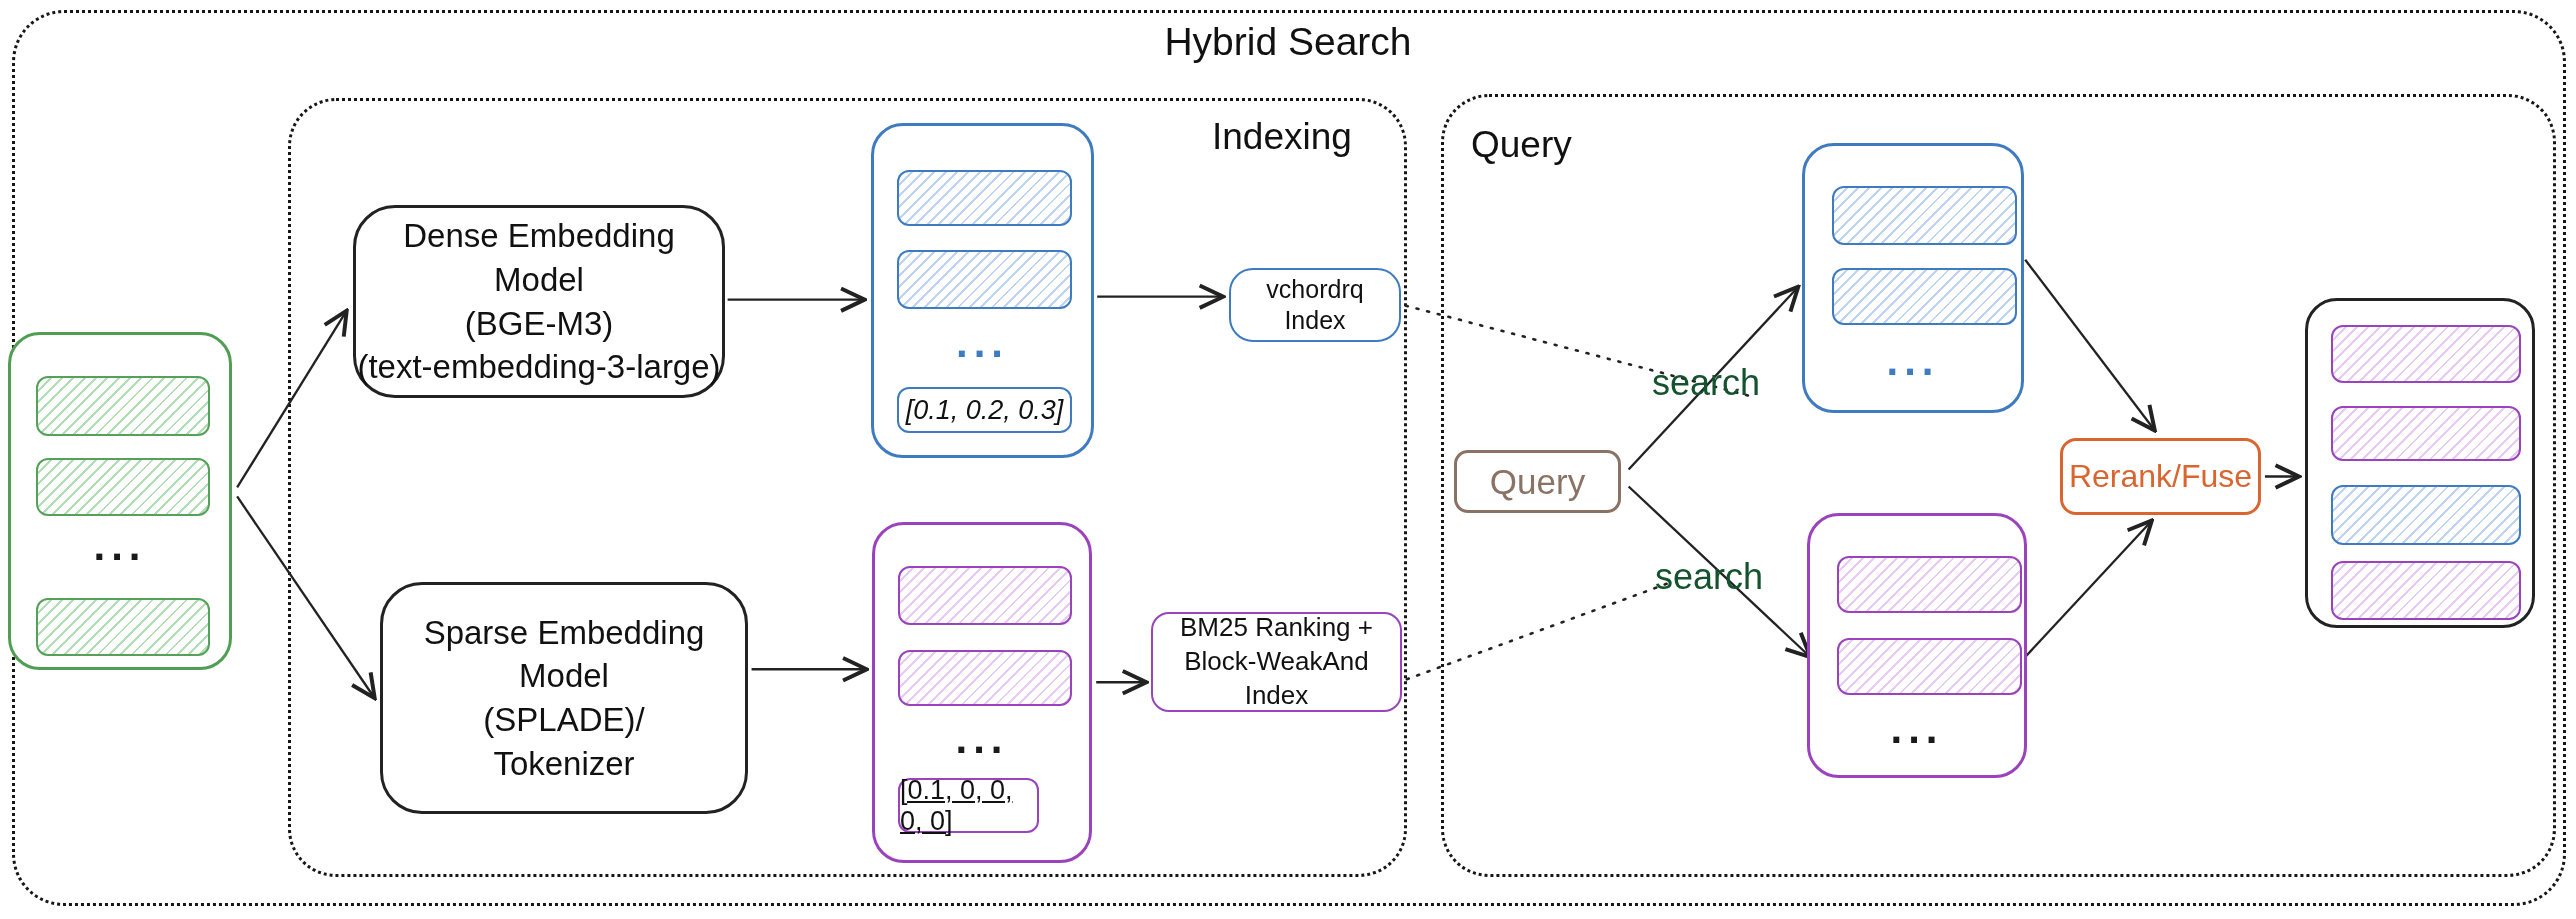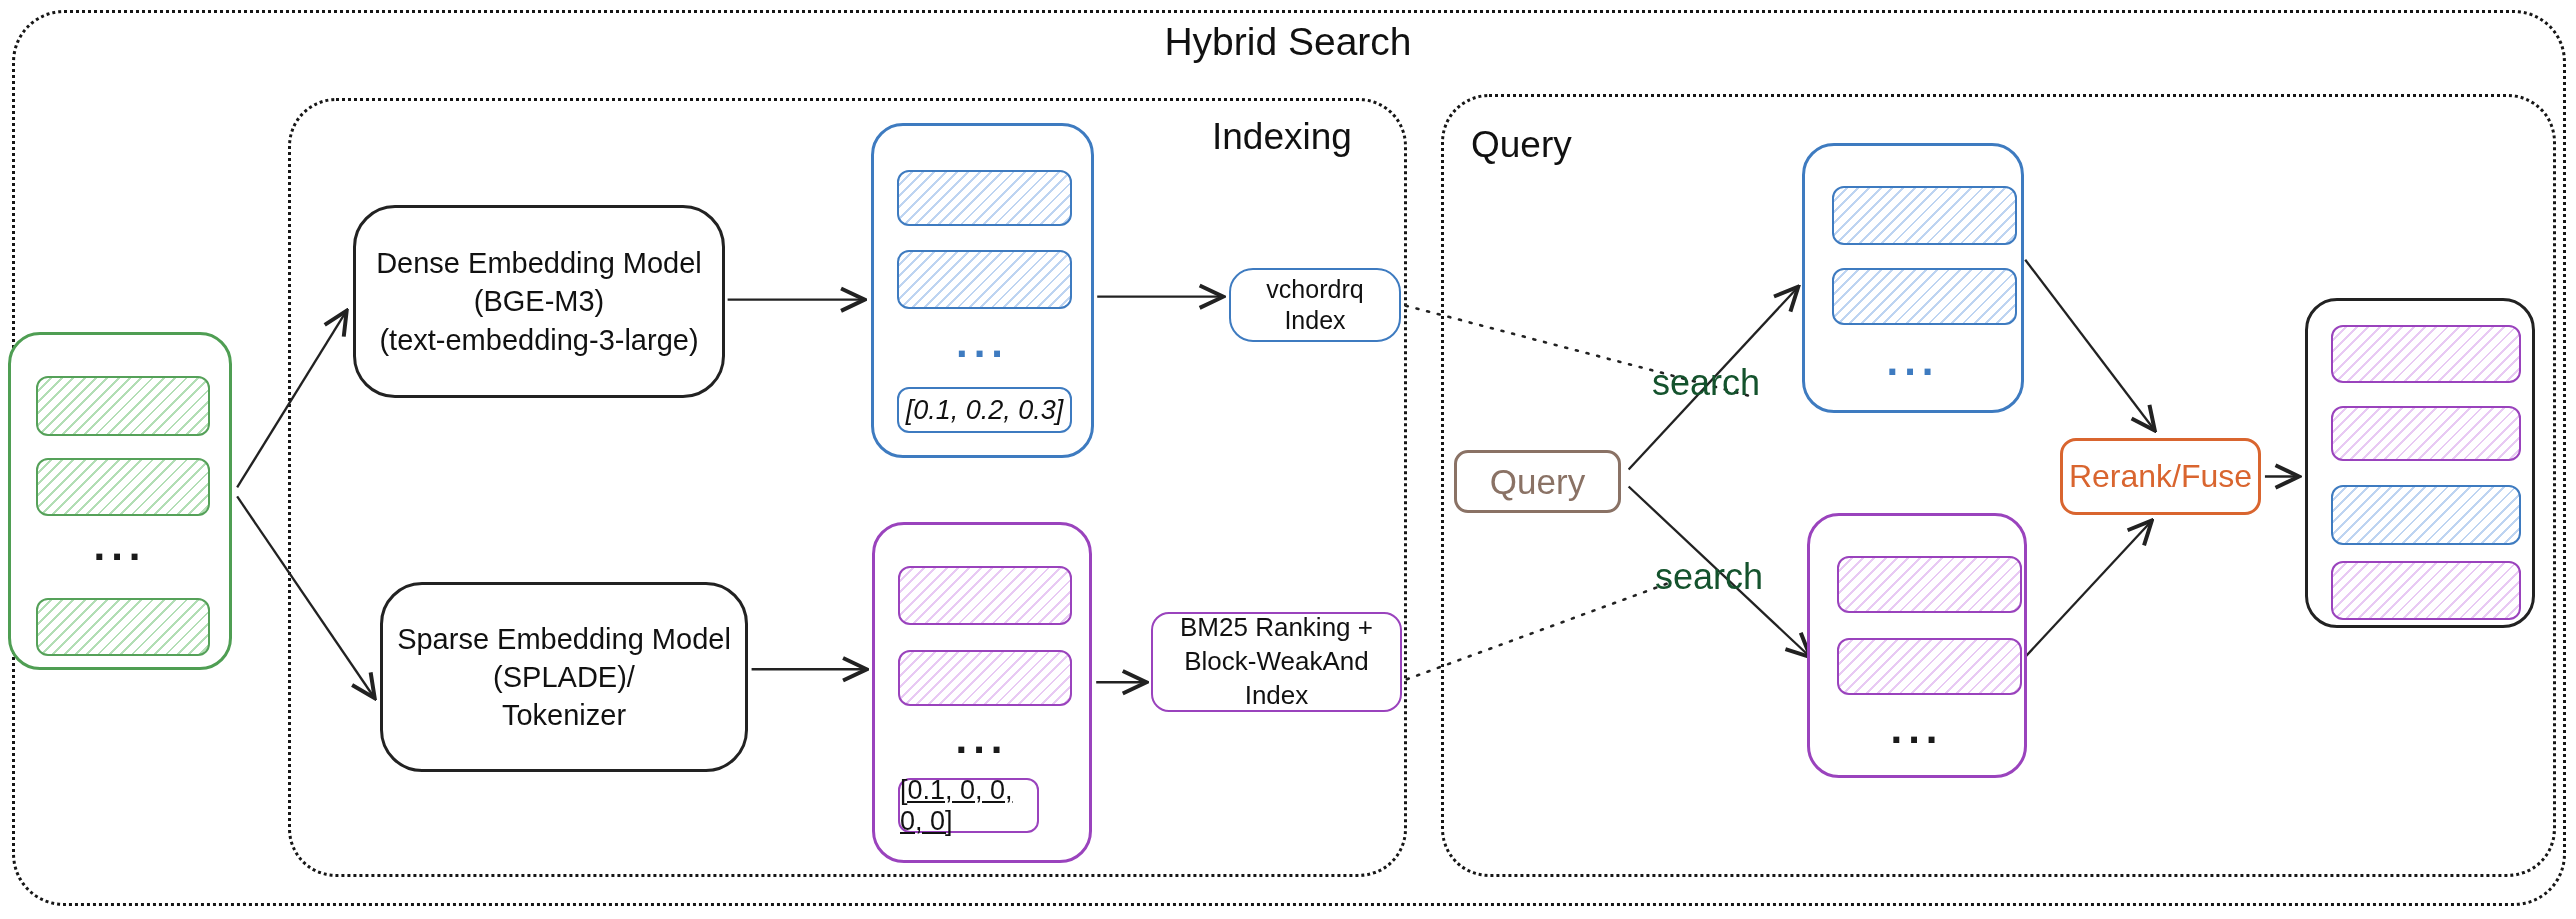--- a/index.html
+++ b/index.html
@@ -55,21 +55,21 @@
     color:#1a1a1a;
   }
   .dots.blue { color:#3e7bc0; }
 
   .node {
     position:absolute; z-index:3;
     display:flex; align-items:center; justify-content:center;
     text-align:center; background:#fff; color:#111;
   }
   .multiline { white-space:pre-line; }
-  .model-node  { border:3px solid #222; border-radius:42px; font-size:29px; line-height:1.32; }
+  .model-node  { border:3px solid #222; border-radius:42px; font-size:33px; line-height:1.32; }
   .index-node-blue   { border:2.5px solid #3e7bc0; border-radius:24px; font-size:25px; line-height:1.25; }
   .index-node-purple { border:2.5px solid #9a43bd; border-radius:18px; font-size:26px; line-height:1.3; }
   .vec-label { position:absolute; display:flex; align-items:center; justify-content:center; font-size:27px; color:#111; background:#fff; border-radius:12px; }
   .vec-label.blue   { border:2.5px solid #3e7bc0;font-style:italic; }
   .vec-label.purple { border:2.5px solid #9a43bd; }
   .query-node  { border:3px solid #8a7265; border-radius:14px; color:#8a7265; font-size:35px; }
   .rerank-node { border:3px solid #d9652f; border-radius:16px; color:#d9652f; font-size:32px; }
   .search-label { position:absolute; font-size:36px; color:#14532d; z-index:4; }
 </style>
 </head>
@@ -124,21 +124,21 @@
     <div class="hrect blue" style="left:23px;top:124px;width:175px;height:59px;"></div>
     <div class="dots blue" style="top:197px;">...</div>
     <div class="vec-label blue" style="left:23px;top:261px;width:175px;height:46px;">[0.1, 0.2, 0.3]</div>
   </div>
 
   <div class="node index-node-blue" style="left:1229px;top:268px;width:172px;height:74px;">
     <span class="multiline">vchordrq
 Index</span>
   </div>
 
-  <div class="node model-node" style="left:380px;top:582px;width:368px;height:190px;">
+  <div class="node model-node" style="left:380px;top:582px;width:368px;height:232px;">
     <span class="multiline">Sparse Embedding Model
 (SPLADE)/
 Tokenizer</span>
   </div>
 
   <div class="stack purple" style="left:872px;top:522px;width:220px;height:341px;">
     <div class="hrect purple" style="left:23px;top:41px;width:174px;height:59px;"></div>
     <div class="hrect purple" style="left:23px;top:125px;width:174px;height:56px;"></div>
     <div class="dots" style="top:194px;">...</div>
     <div class="vec-label purple" style="left:23px;top:253px;width:141px;height:55px;text-decoration:underline;">[0.1, 0, 0, 0, 0]</div>

